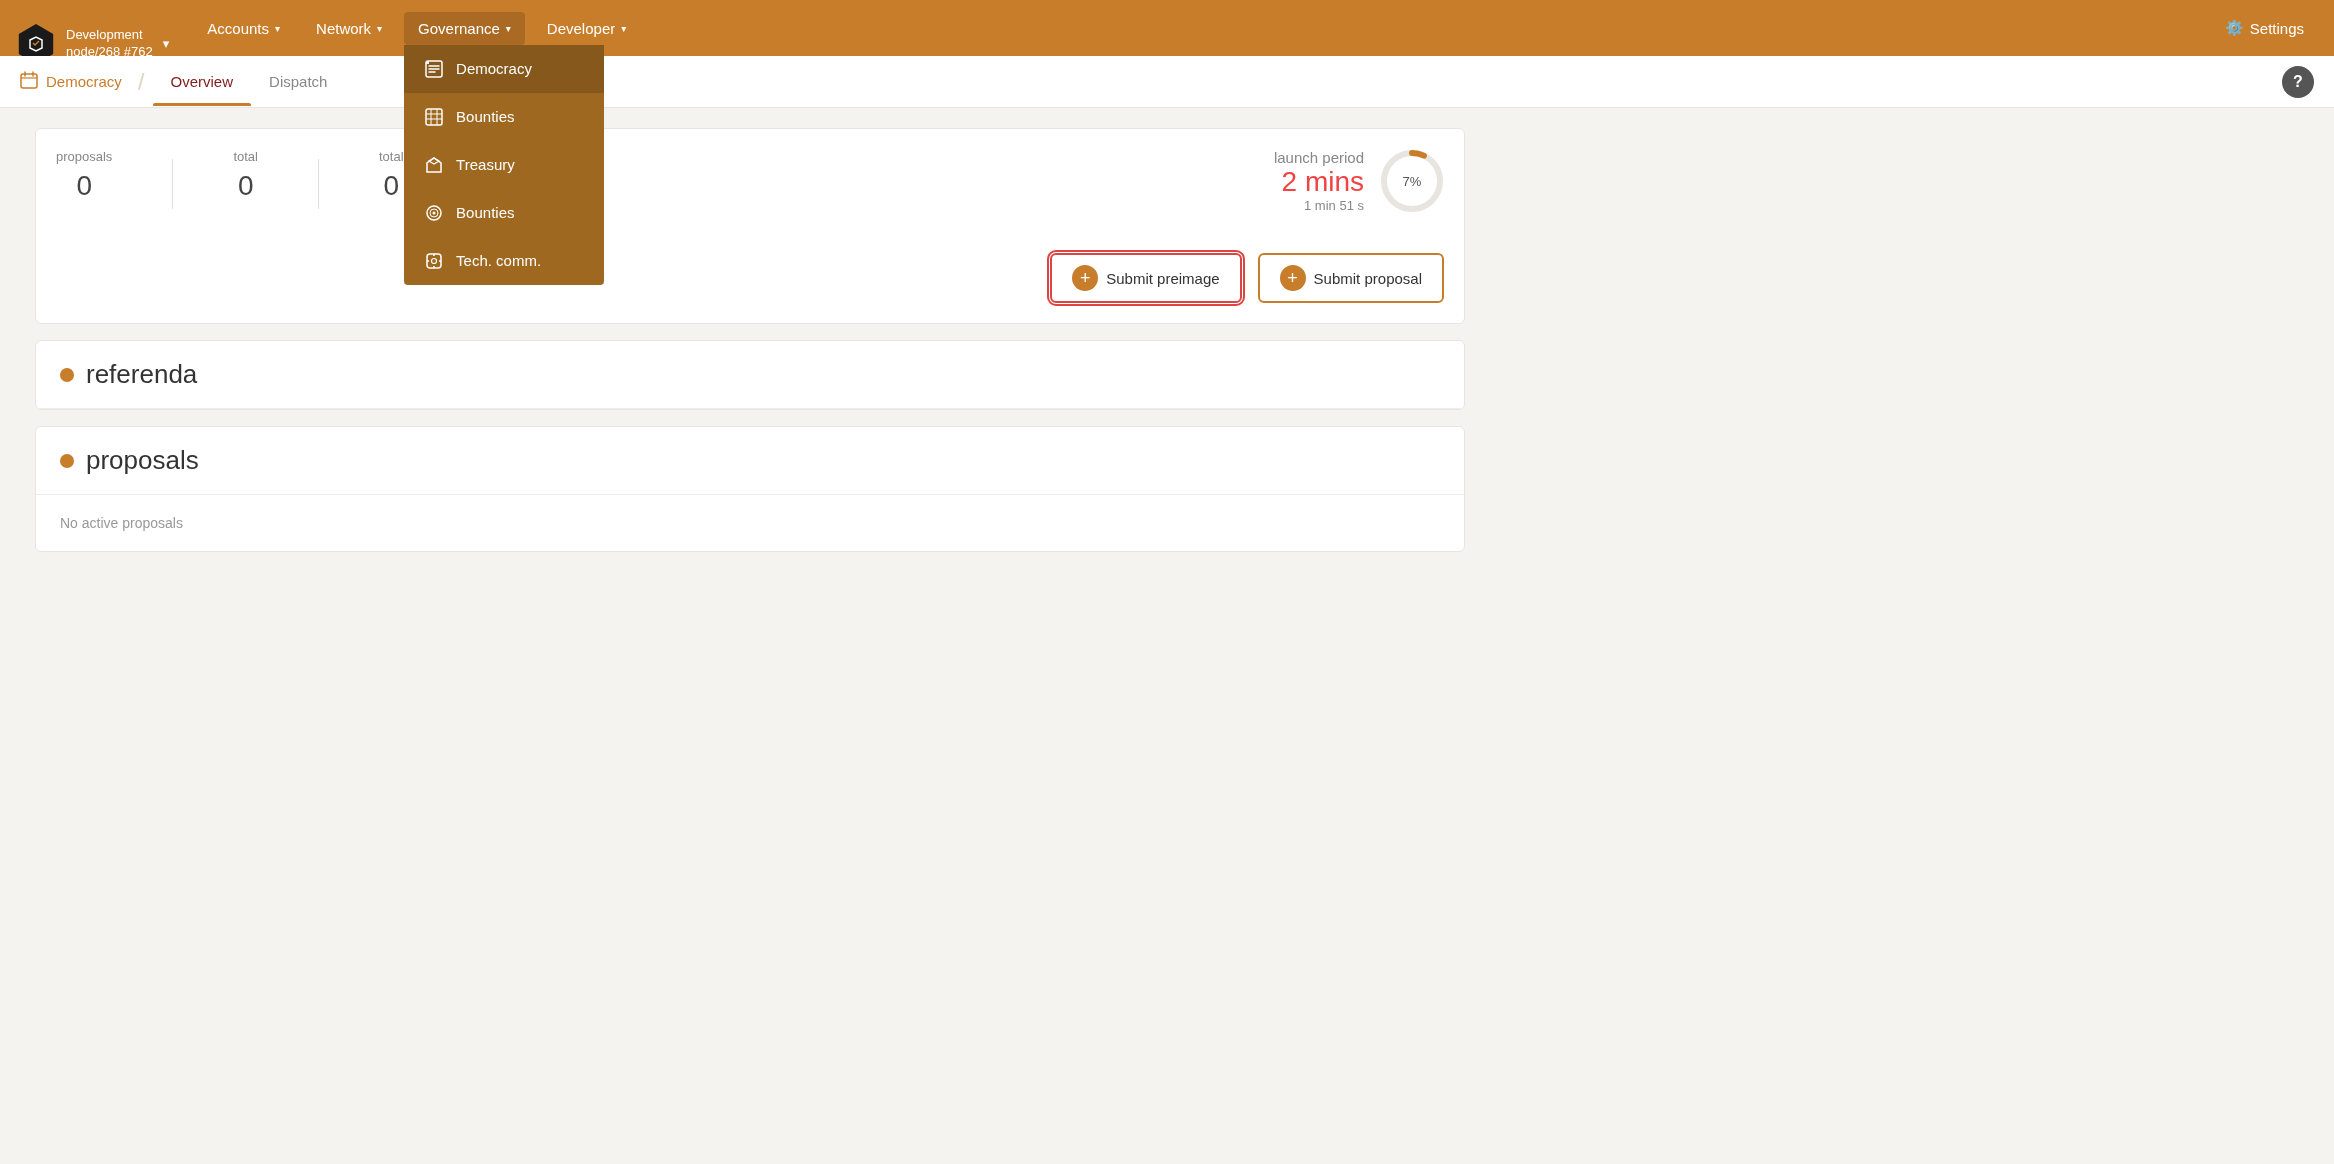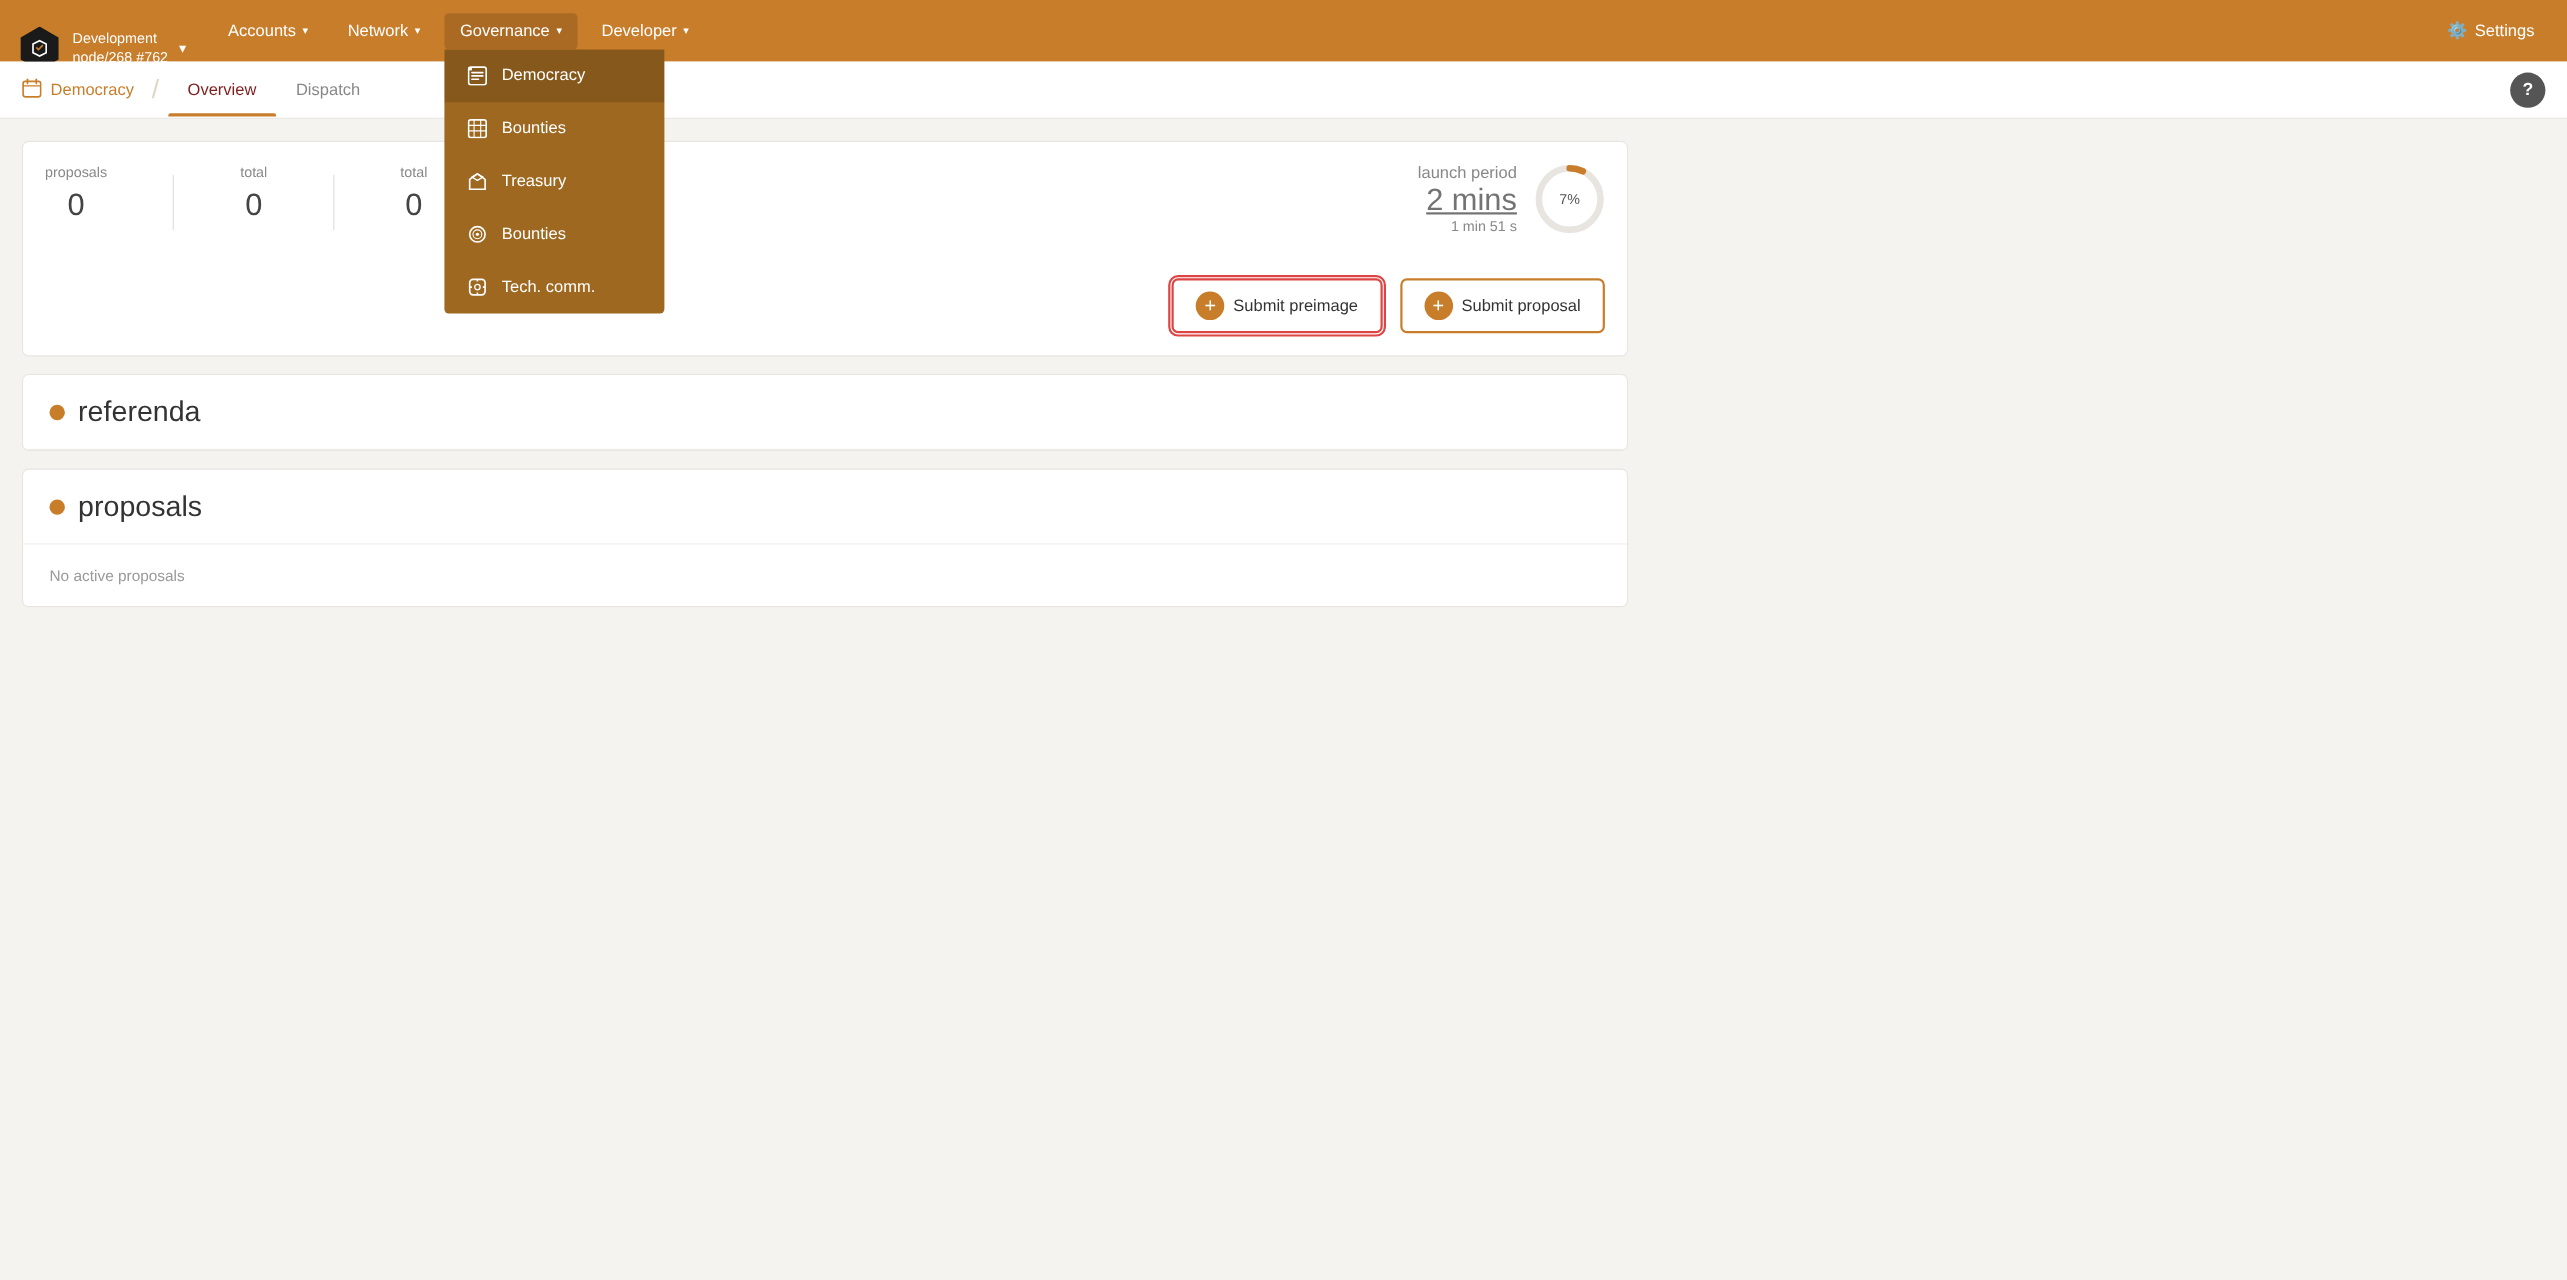--- a/index.html
+++ b/index.html
@@ -151,21 +151,21 @@
       display: flex;
       align-items: center;
       justify-content: center;
       font-size: 16px;
       font-weight: bold;
       cursor: pointer;
     }
 
     
     .main {
-      padding: 20px 20px;
+      padding: 20px 35px;
       max-width: 1500px;
     }
 
     
     .stats-row {
       display: flex;
       align-items: flex-start;
       gap: 60px;
       padding: 20px 20px 30px;
       margin-bottom: 0;
@@ -198,23 +198,22 @@
     }
     .launch-text {
       text-align: right;
     }
     .launch-label {
       font-size: 15px;
       color: #888;
     }
     .launch-time {
       font-size: 28px;
-      color: #737373;
+      color: #ef4444;
       font-weight: 300;
-      text-decoration: underline;
     }
     .launch-sub {
       font-size: 13px;
       color: #888;
     }
 
     
     .progress-circle {
       width: 64px;
       height: 64px;

